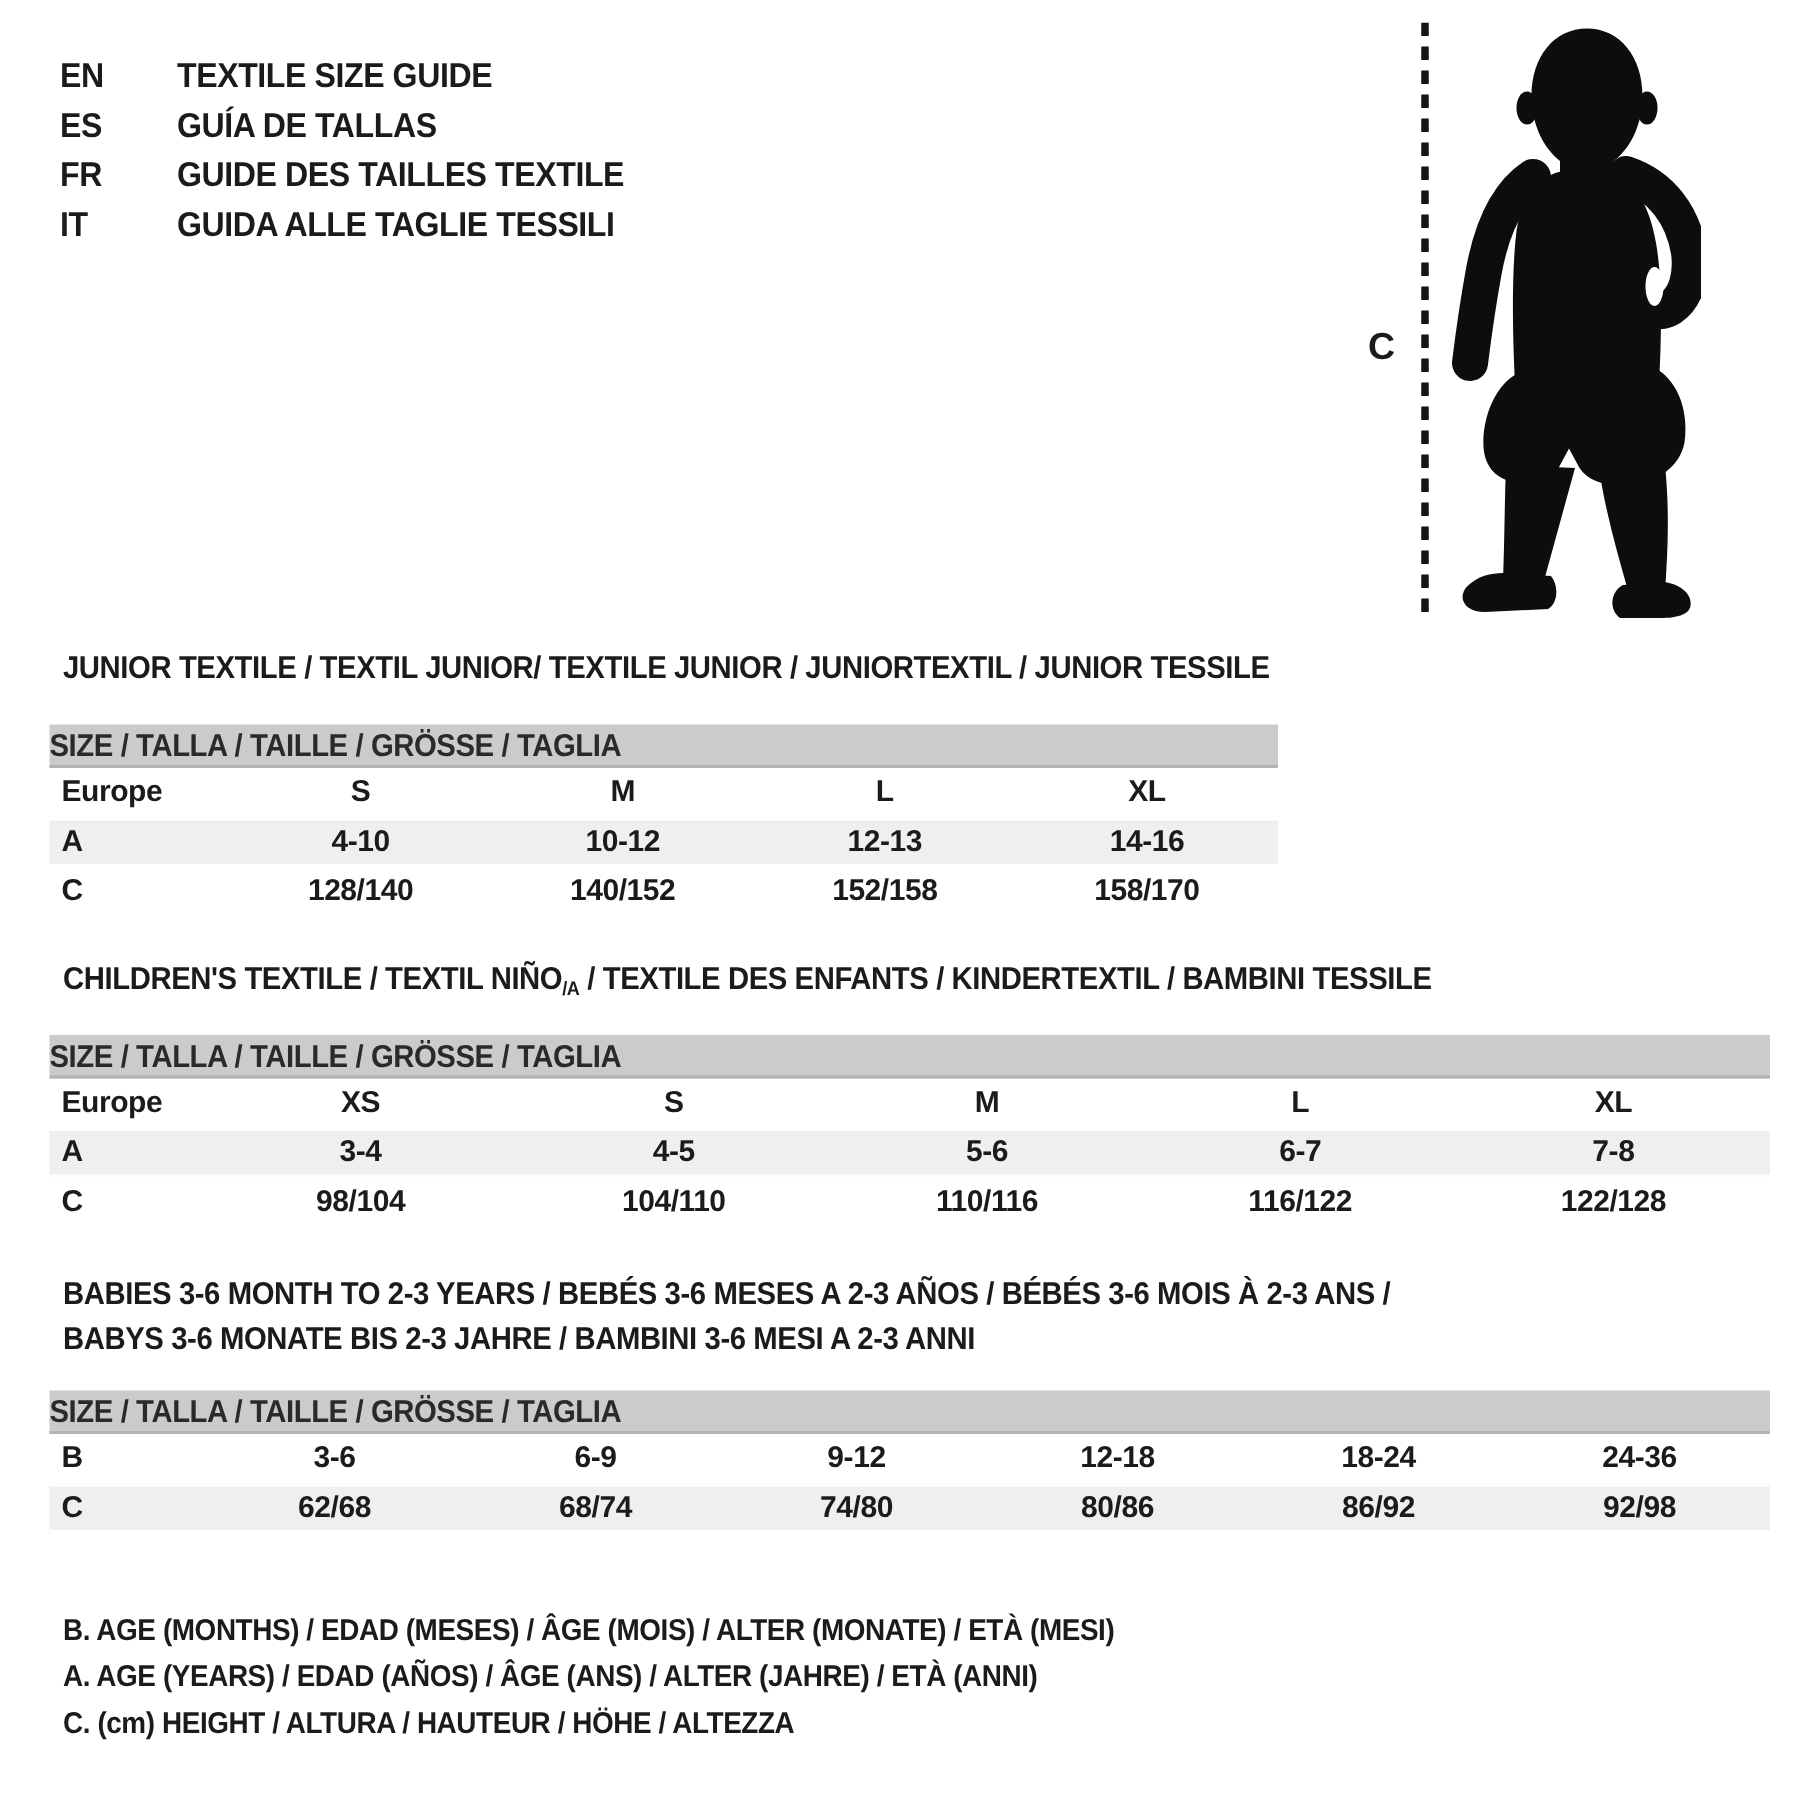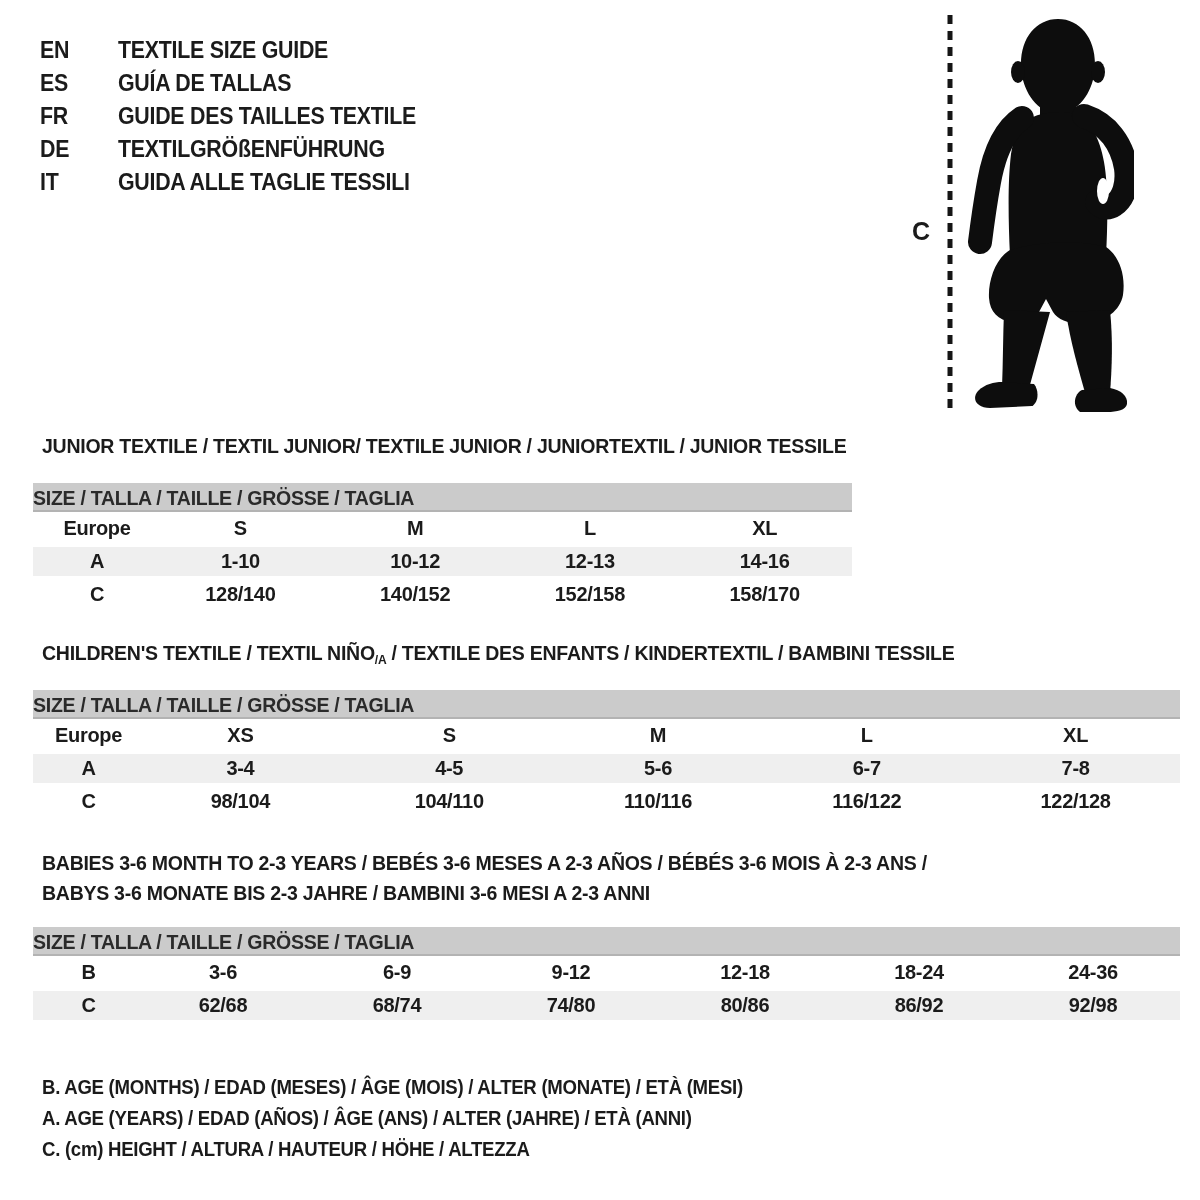--- a/index.html
+++ b/index.html
@@ -22,21 +22,21 @@
   
   .sec-title{position:absolute;left:42px;font-size:21px;white-space:nowrap;}
   .sub{font-size:13px;vertical-align:-4px;}
 
   
   .stable{position:absolute;left:33px;}
   .thead{height:29px;line-height:29px;background:#cbcbcb;border-bottom:2px solid #b3b3b3;
          box-sizing:border-box;padding-left:0;font-size:21px;color:#2a2a2a;}
   .trow{display:flex;height:33px;align-items:center;font-size:20px;box-sizing:border-box;}
   .trow.alt{background:#efefef;border-top:2px solid #ffffff;border-bottom:2px solid #ffffff;}
-  .lbl{padding-left:8px;text-align:center;}
+  .lbl{padding-left:8px;}
   .t-junior{width:819px;}
   .t-junior .lbl{width:112px;}
   .t-wide{width:1147px;}
   .t-wide .lbl{width:95px;}
   .cell{flex:1;text-align:center;}
 
   
   .legend{position:absolute;left:42px;top:1072px;}
   .legend-line{height:31px;line-height:31px;font-size:20px;}
 </style>
@@ -50,24 +50,20 @@
       <span class="lang-code cond">EN</span>
       <span class="cond">TEXTILE SIZE GUIDE</span>
     </div>
     <div class="lang-row">
       <span class="lang-code cond">ES</span>
       <span class="cond">GUÍA DE TALLAS</span>
     </div>
     <div class="lang-row">
       <span class="lang-code cond">FR</span>
       <span class="cond">GUIDE DES TAILLES TEXTILE</span>
-    </div>
-    <div class="lang-row">
-      <span class="lang-code cond">DE</span>
-      <span class="cond">TEXTILGRÖßENFÜHRUNG</span>
     </div>
     <div class="lang-row">
       <span class="lang-code cond">IT</span>
       <span class="cond">GUIDA ALLE TAGLIE TESSILI</span>
     </div>
   </div>
 
   <svg class="dash-line" width="6" height="400">
     <line x1="3" y1="0" x2="3" y2="400" stroke="#151515" stroke-width="5" stroke-dasharray="9 7"></line>
   </svg>
@@ -99,21 +95,21 @@
     </div>
     <div class="trow">
       <div class="lbl">Europe</div>
       <div class="cell">S</div>
       <div class="cell">M</div>
       <div class="cell">L</div>
       <div class="cell">XL</div>
     </div>
     <div class="trow alt">
       <div class="lbl">A</div>
-      <div class="cell">1-10</div>
+      <div class="cell">4-10</div>
       <div class="cell">10-12</div>
       <div class="cell">12-13</div>
       <div class="cell">14-16</div>
     </div>
     <div class="trow">
       <div class="lbl">C</div>
       <div class="cell">128/140</div>
       <div class="cell">140/152</div>
       <div class="cell">152/158</div>
       <div class="cell">158/170</div>

